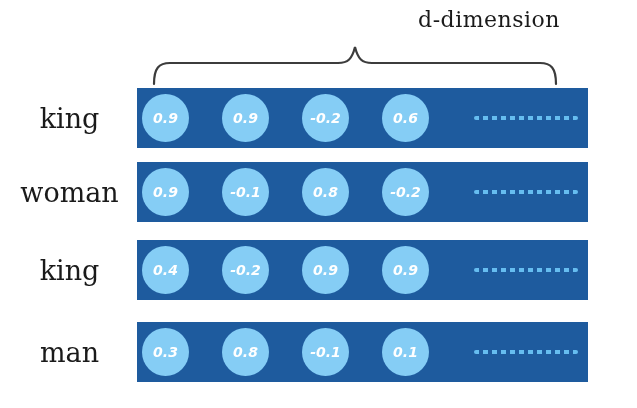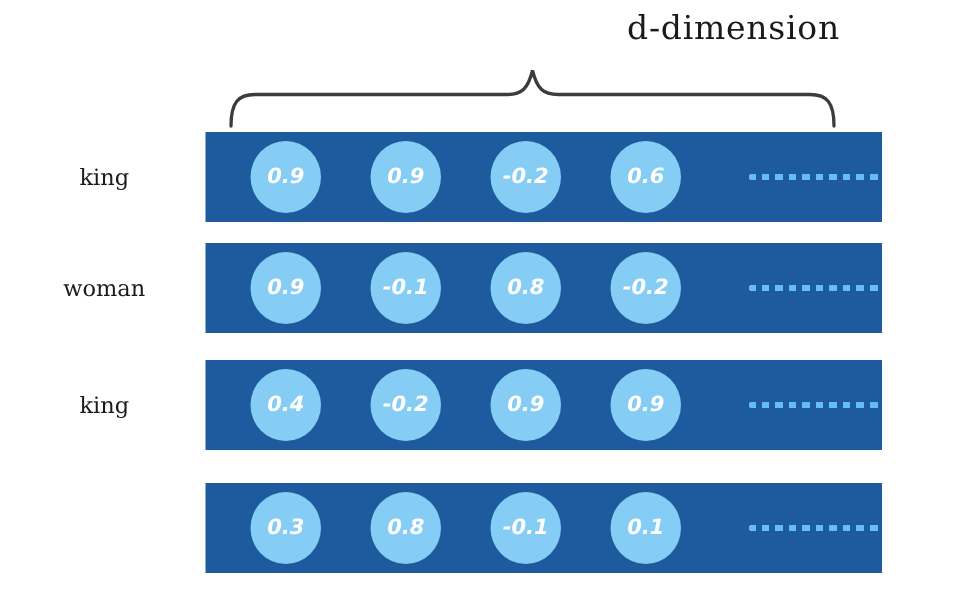--- a/index.html
+++ b/index.html
@@ -36,34 +36,34 @@
     position: absolute;
     left: 0;
     top: 0;
     width: 137px;
     height: 100%;
     box-sizing: border-box;
     padding-left: 2px;
     display: flex;
     align-items: center;
     justify-content: center;
-    font-size: 15px;
+    font-size: 27px;
     color: var(--label_text, #1a1a1a);
   }
   .bar {
     position: absolute;
     left: 137px;
     top: 0;
     width: 451px;
     height: 100%;
     box-sizing: border-box;
     background: var(--bar, #1e5b9e);
     display: flex;
     align-items: center;
-    padding-left: 30px;
+    padding-left: 5px;
     gap: 33px;
   }
   .cell {
     width: 47px;
     height: 48px;
     border-radius: 50%;
     flex-shrink: 0;
     background: var(--circle, #85cdf5);
     color: var(--value_text, #ffffff);
     font-family: "DejaVu Sans", sans-serif;
@@ -121,20 +121,21 @@
     <div class="bar">
       <div class="cell">0.4</div>
       <div class="cell">-0.2</div>
       <div class="cell">0.9</div>
       <div class="cell">0.9</div>
       <div class="dots"></div>
     </div>
   </div>
 
   <div class="row" style="top:322px">
+    <div class="row-label">man</div>
     <div class="bar">
       <div class="cell">0.3</div>
       <div class="cell">0.8</div>
       <div class="cell">-0.1</div>
       <div class="cell">0.1</div>
       <div class="dots"></div>
     </div>
   </div>
 
 </div>

